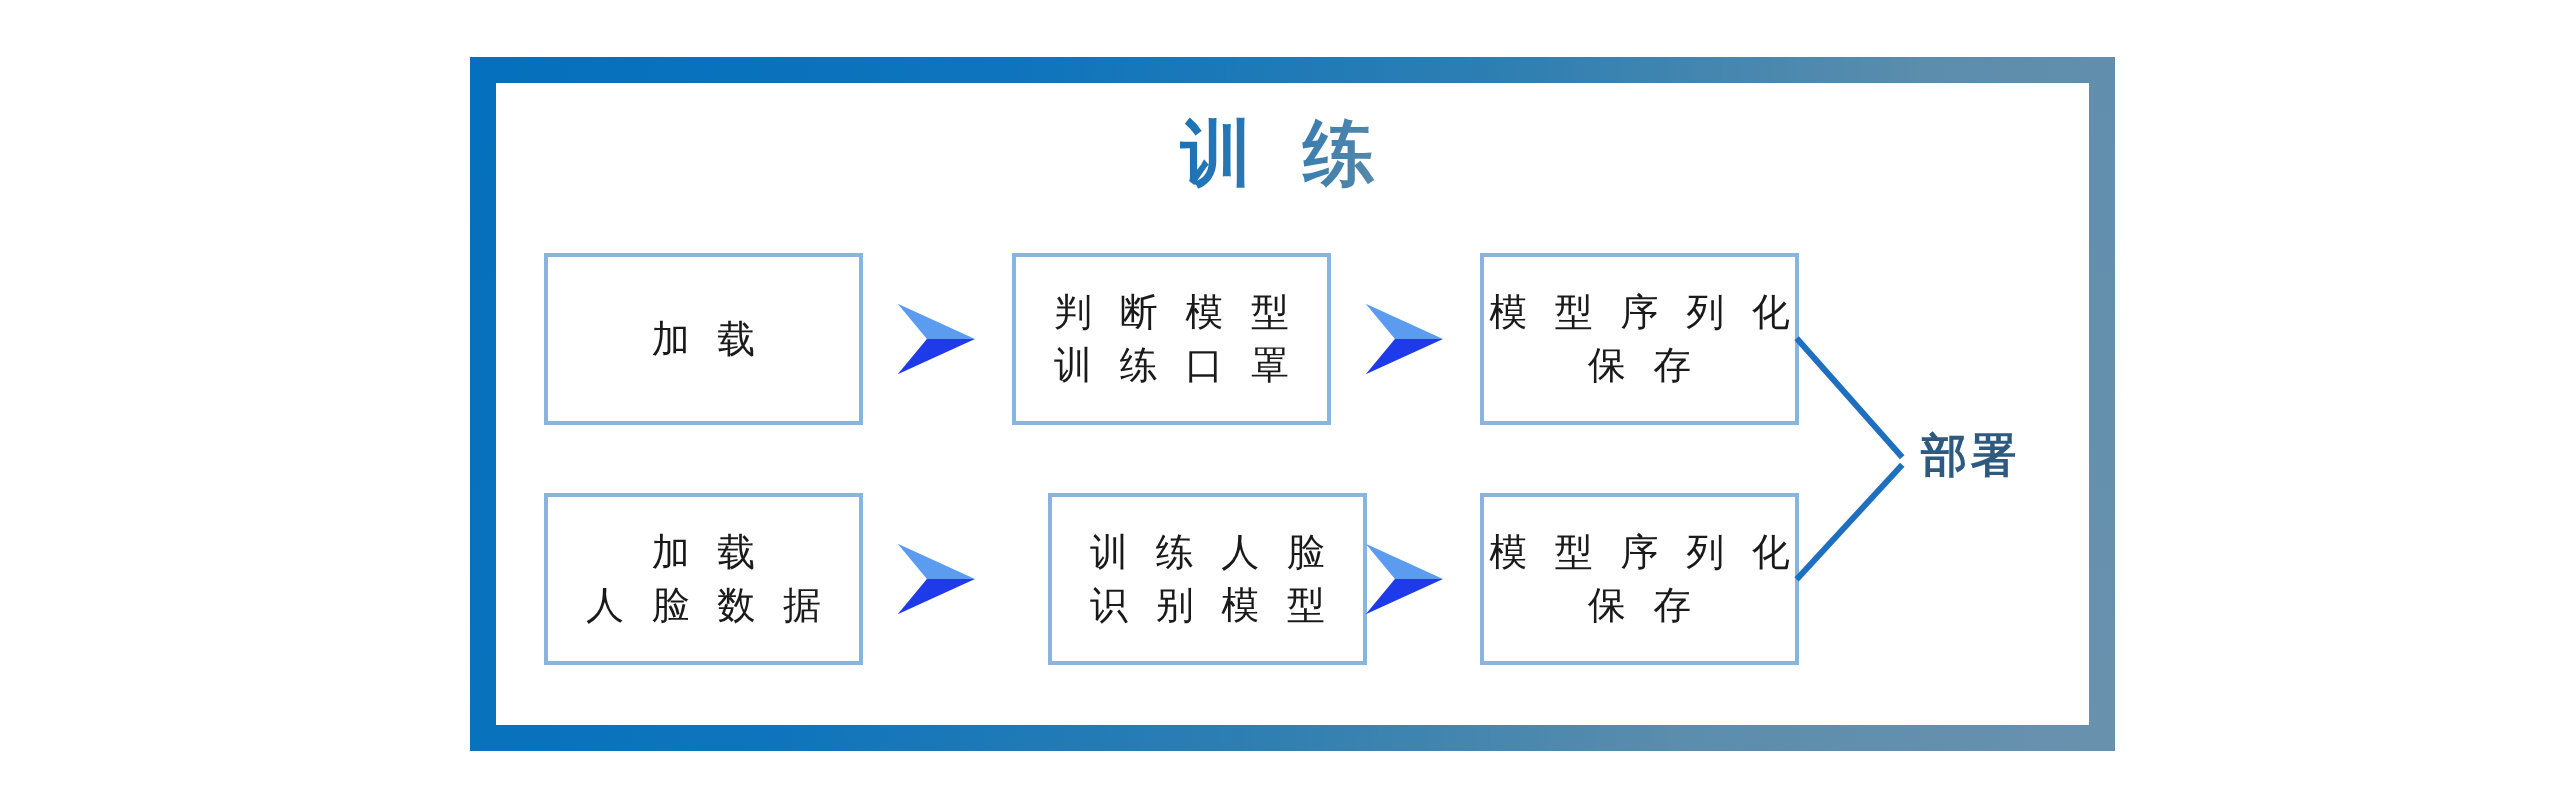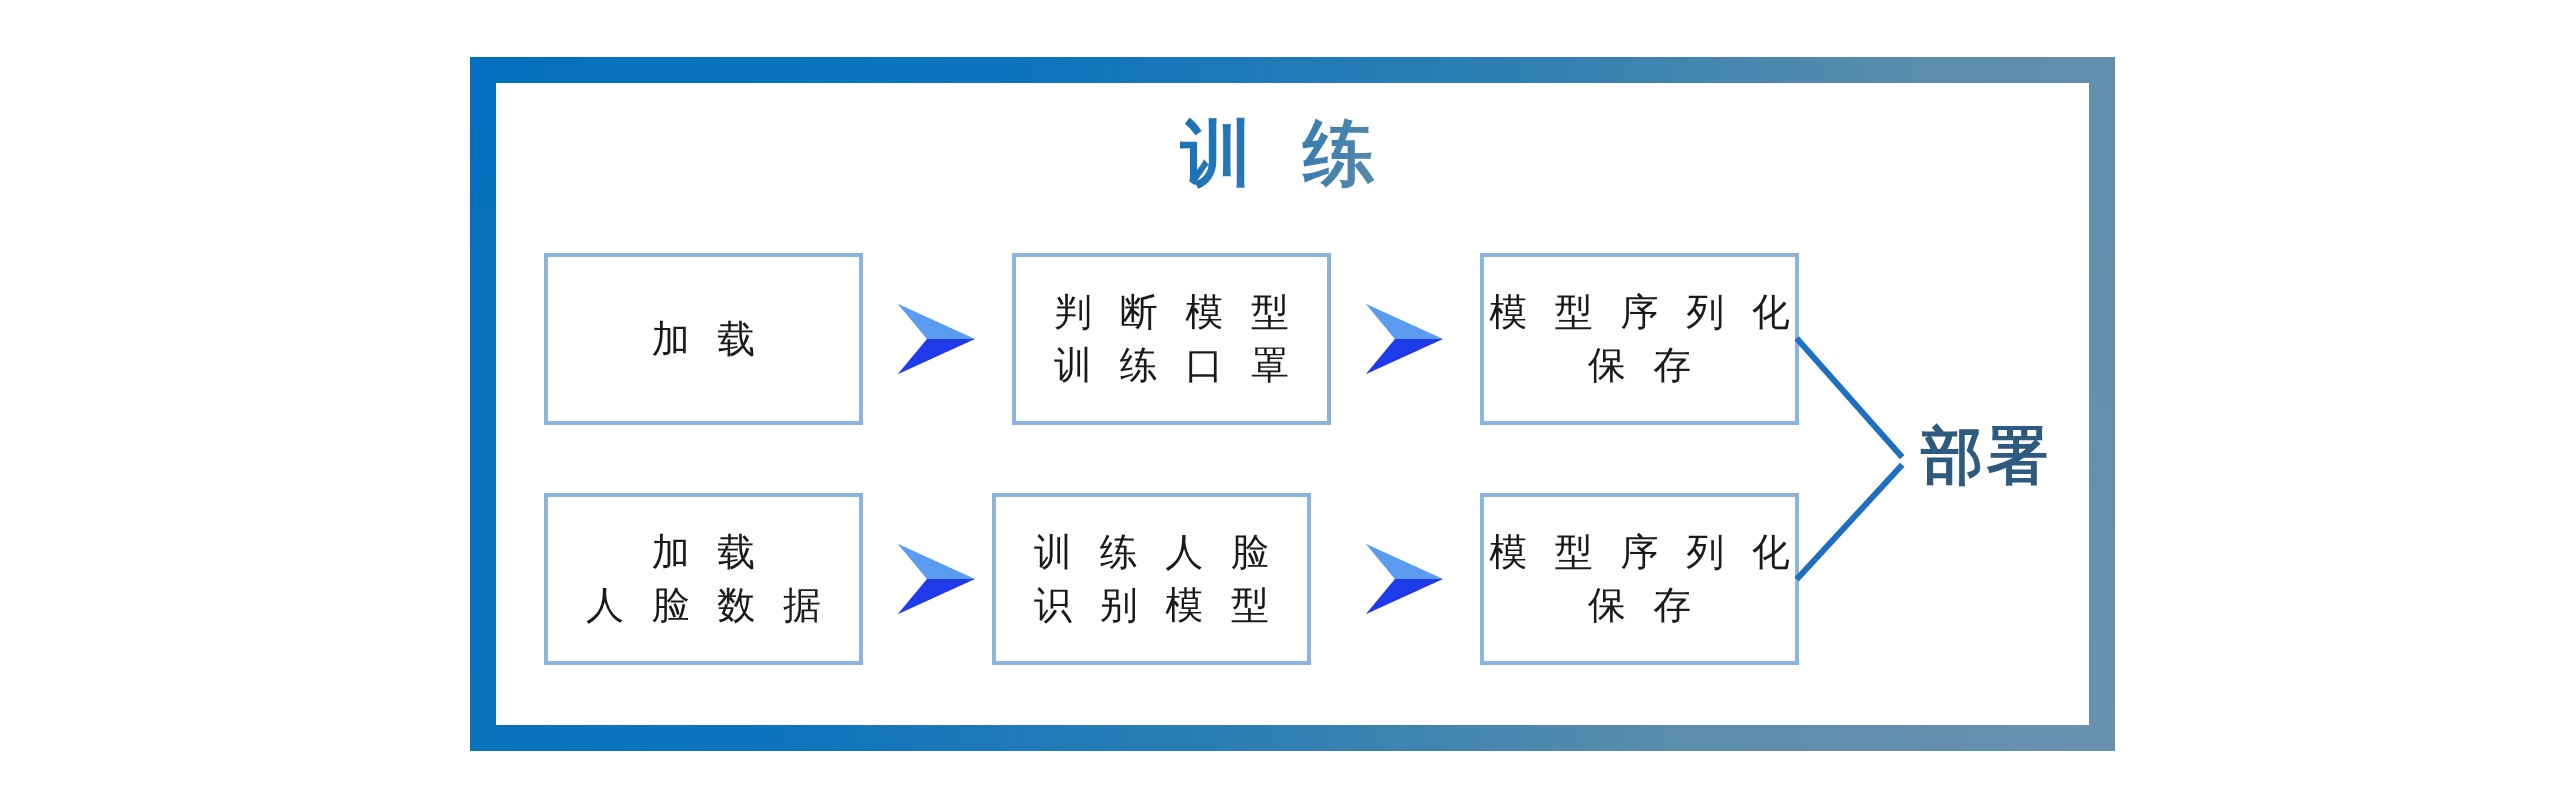--- a/index.html
+++ b/index.html
@@ -77,21 +77,21 @@
     white-space: nowrap;
     font-family: "DejaVu Sans", "Liberation Sans", sans-serif;
   }
 
   
   #box-load-mask   { left: 544px;  top: 253px; width: 319px; height: 172px; }
   #box-train-mask  { left: 1012px; top: 253px; width: 319px; height: 172px; }
   #box-serial-mask { left: 1480px; top: 253px; width: 319px; height: 172px; }
   
   #box-load-face   { left: 544px;  top: 493px; width: 319px; height: 172px; }
-  #box-train-face  { left: 992px; top: 493px; width: 319px; height: 172px; }
+  #box-train-face  { left: 1048px; top: 493px; width: 319px; height: 172px; }
   #box-serial-face { left: 1480px; top: 493px; width: 319px; height: 172px; }
 
   
   .arrow {
     position: absolute;
     width: 79px;
     height: 74px;
   }
   #arrow-1 { left: 896px; top: 302px; }
   #arrow-2 { left: 1364px; top: 302px; }
@@ -108,21 +108,21 @@
     overflow: visible;
   }
 
   
   .deploy-label {
     position: absolute;
     left: 1921px;
     top: 414px;
     width: 198px;
     height: 83px;
-    font-size: 62px;
+    font-size: 46px;
     font-weight: 700;
     line-height: 83px;
     letter-spacing: 3.4px;
     color: #2d5a7e;
     white-space: nowrap;
     font-family: "DejaVu Sans", "Liberation Sans", sans-serif;
   }
 </style>
 </head>
 <body>

